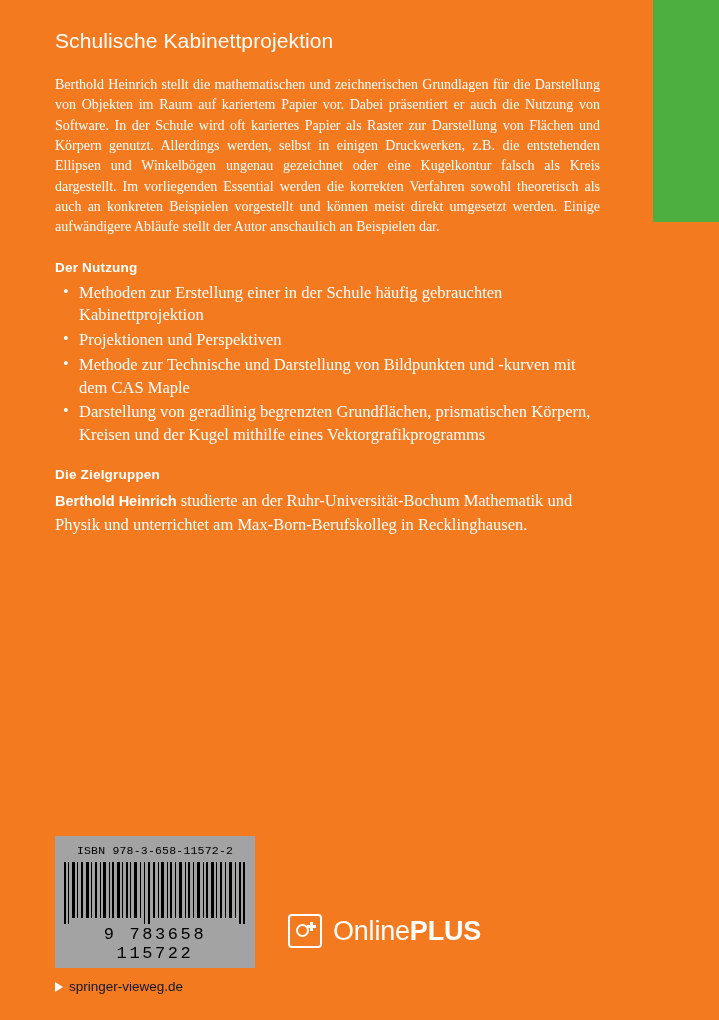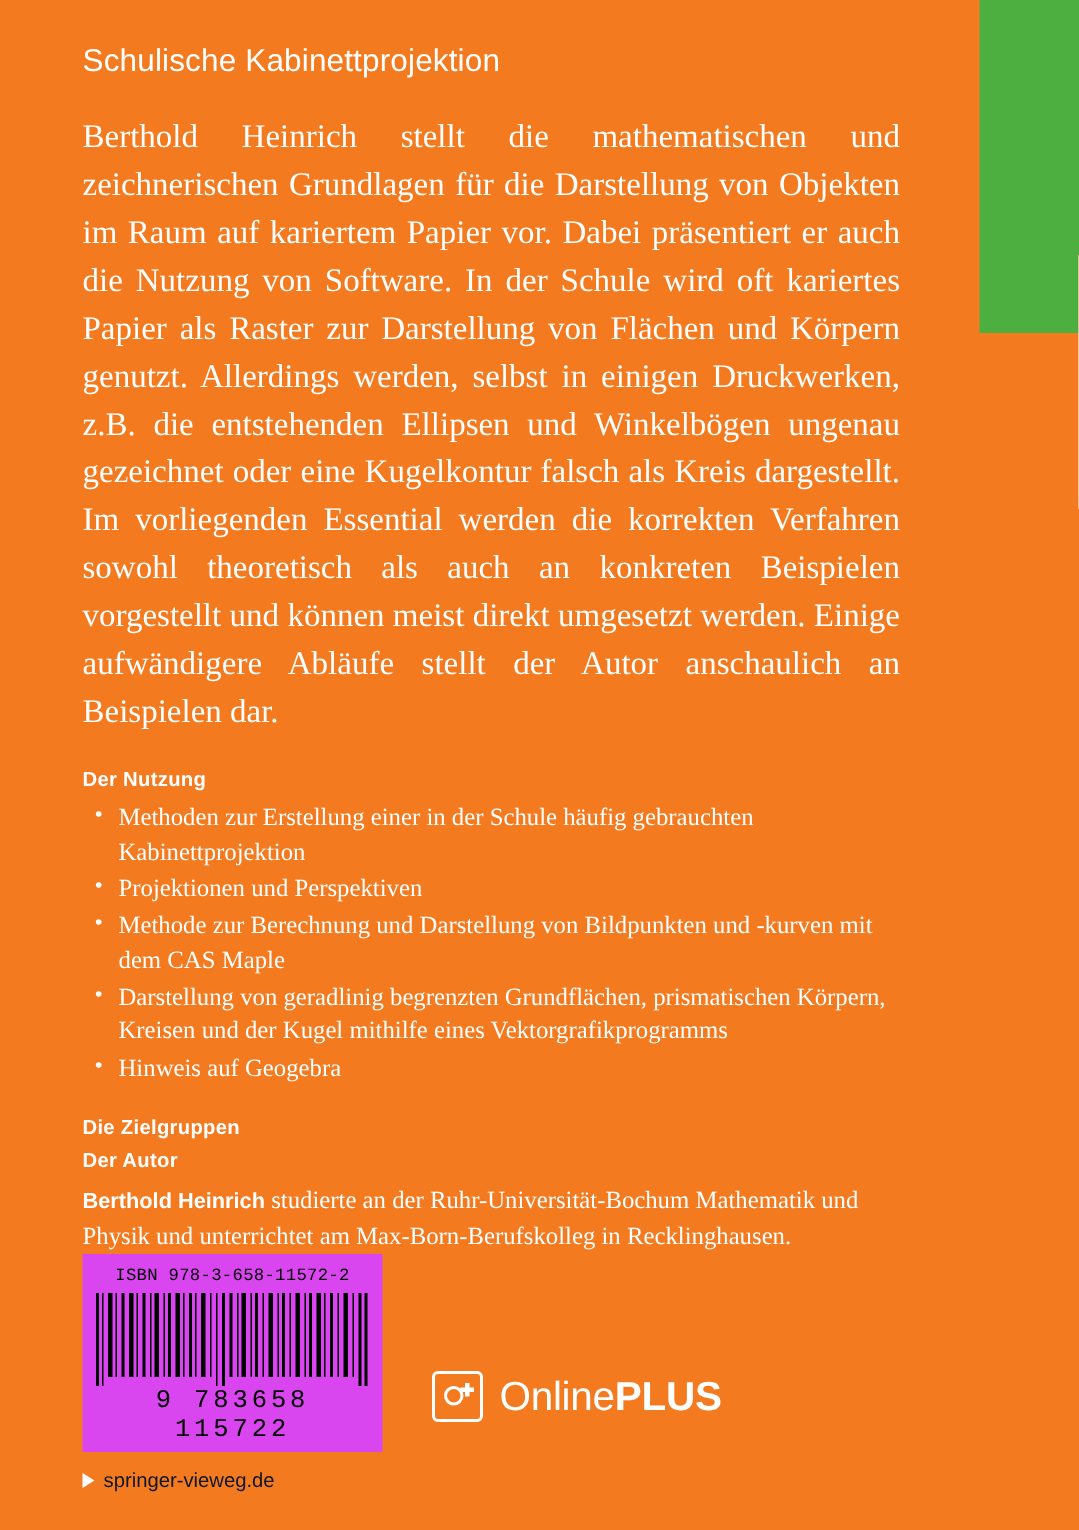--- a/index.html
+++ b/index.html
@@ -42,21 +42,21 @@
   }
   .title {
     font-family: "Liberation Sans", sans-serif;
     font-size: 21px;
     font-weight: normal;
     letter-spacing: 0.1px;
     margin: 0 0 22px 0;
     line-height: 1.2;
   }
   .blurb {
-    font-size: 22px;
+    font-size: 14px;
     line-height: 1.45;
     margin: 0 0 22px 0;
     text-align: justify;
     text-justify: inter-word;
   }
   .section-head {
     font-family: "Liberation Sans", sans-serif;
     font-size: 13.5px;
     font-weight: bold;
     margin: 0 0 7px 0;
@@ -90,21 +90,21 @@
     font-family: "Liberation Sans", sans-serif;
     font-size: 14.5px;
     font-weight: bold;
   }
   
   .isbn-box {
     position: absolute;
     left: 55px;
     bottom: 52px;
     width: 200px;
-    background: #d946ef;
+    background: #a3a3a3;
     padding: 8px 9px 5px 9px;
     box-sizing: border-box;
   }
   .isbn-text {
     font-family: "Liberation Mono", monospace;
     font-size: 11.5px;
     color: #000000;
     text-align: center;
     letter-spacing: 0.2px;
     margin-bottom: 5px;
@@ -205,32 +205,30 @@
 
     <h1 class="title">Schulische Kabinettprojektion</h1>
 
     <p class="blurb">Berthold Heinrich stellt die mathematischen und zeichnerischen Grundlagen für die Darstellung von Objekten im Raum auf kariertem Papier vor. Dabei präsentiert er auch die Nutzung von Software. In der Schule wird oft kariertes Papier als Raster zur Darstellung von Flächen und Körpern genutzt. Allerdings werden, selbst in einigen Druckwerken, z.B. die entstehenden Ellipsen und Winkelbögen ungenau gezeichnet oder eine Kugelkontur falsch als Kreis dargestellt. Im vorliegenden Essential werden die korrekten Verfahren sowohl theoretisch als auch an konkreten Beispielen vorgestellt und können meist direkt umgesetzt werden. Einige aufwändigere Abläufe stellt der Autor anschaulich an Beispielen dar.</p>
 
     <div>
       <div class="section-head">Der Nutzung</div>
       <ul class="bullets">
         <li>Methoden zur Erstellung einer in der Schule häufig gebrauchten Kabinettprojektion</li>
         <li>Projektionen und Perspektiven</li>
-        <li>Methode zur Berechnung und Darstellung von Bildpunkten und -kurven mit dem CAS Maple</li>
+        <li>Methode zur Technische und Darstellung von Bildpunkten und -kurven mit dem CAS Maple</li>
         <li>Darstellung von geradlinig begrenzten Grundflächen, prismatischen Körpern, Kreisen und der Kugel mithilfe eines Vektorgrafikprogramms</li>
-        <li>Hinweis auf Geogebra</li>
       </ul>
     </div>
 
     <div>
       <div class="section-head">Die Zielgruppen</div>
     </div>
 
     <div>
-      <div class="section-head">Der Autor</div>
       <p class="author-text"><b>Berthold Heinrich</b><span> studierte an der Ruhr-Universität-Bochum Mathematik und Physik und unterrichtet am Max-Born-Berufskolleg in Recklinghausen.</span></p>
     </div>
 
   </div>
 
   <div class="isbn-box">
     <div class="isbn-text">ISBN 978-3-658-11572-2</div>
     <svg class="barcode" viewBox="0 0 182 62" preserveAspectRatio="none">
       <rect x="0" y="0" width="2" height="62" fill="#000"></rect>
       <rect x="4" y="0" width="1" height="62" fill="#000"></rect>

